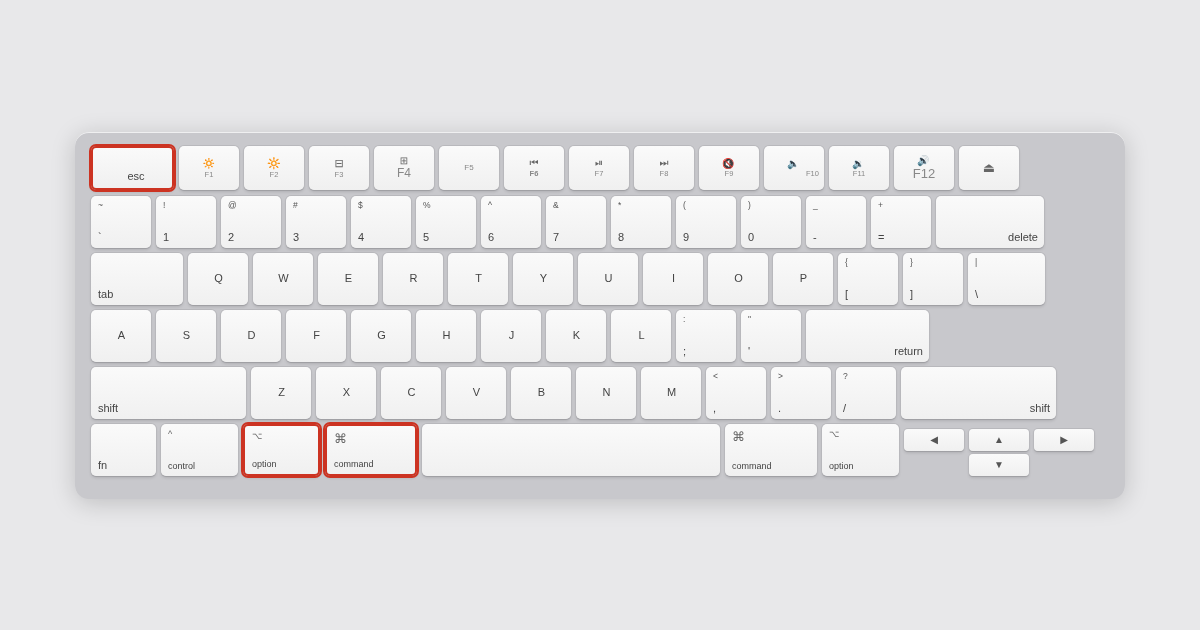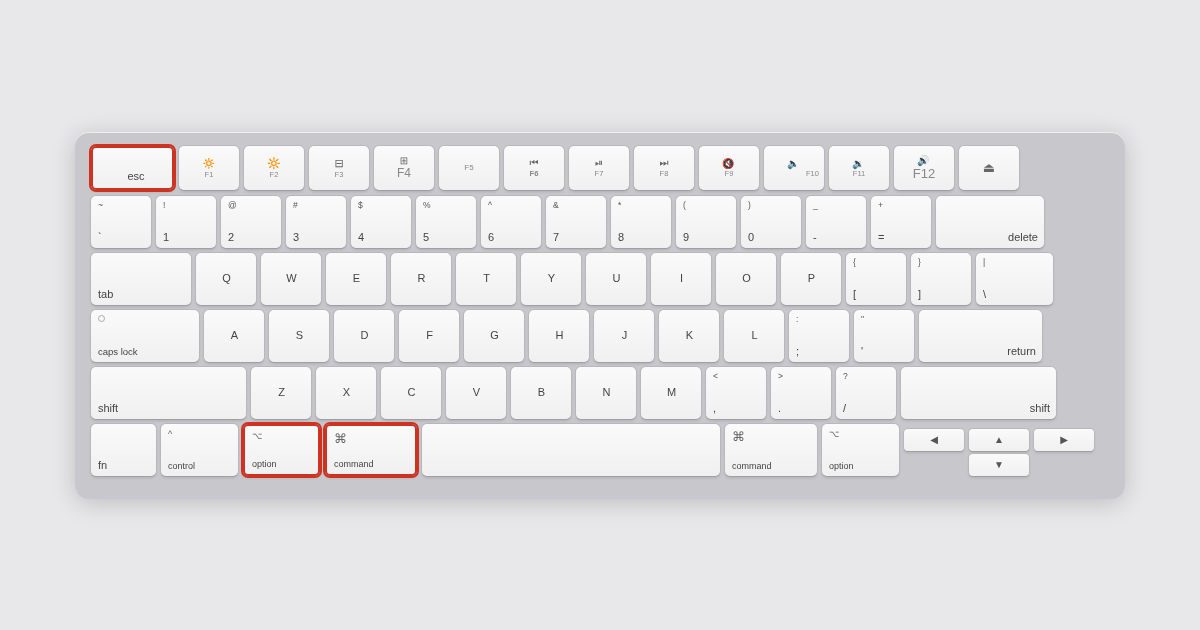--- a/index.html
+++ b/index.html
@@ -256,21 +256,21 @@
     <div class="key w1">
       <span class="top-label">+</span>
       <span class="main-label">=</span>
     </div>
     <div class="key" style="width:108px;height:52px;align-items:flex-end;">
       <span class="main-label">delete</span>
     </div>
   </div>
 
   <div class="key-row">
-    <div class="key" style="width:100px;height:52px;align-items:flex-start;justify-content:flex-end;">
+    <div class="key" style="width:92px;height:52px;align-items:flex-start;justify-content:flex-end;">
       <span class="main-label">tab</span>
     </div>
     <div class="key w1" style="align-items:center;justify-content:center;">
       <span class="main-label">Q</span>
     </div>
     <div class="key w1" style="align-items:center;justify-content:center;">
       <span class="main-label">W</span>
     </div>
     <div class="key w1" style="align-items:center;justify-content:center;">
       <span class="main-label">E</span>
@@ -304,24 +304,20 @@
       <span class="top-label">}</span>
       <span class="main-label">]</span>
     </div>
     <div class="key" style="width:77px;height:52px;">
       <span class="top-label">|</span>
       <span class="main-label">\</span>
     </div>
   </div>
 
   <div class="key-row">
-    <div class="key" style="width:108px;height:52px;justify-content:space-between;flex-direction:column;padding-top:5px;">
-      <span style="font-size:8px;color:#777;width:7px;height:7px;border-radius:50%;border:1px solid #aaa;display:inline-block;"></span>
-      <span class="main-label" style="font-size:9.5px;">caps lock</span>
-    </div>
     <div class="key w1" style="align-items:center;justify-content:center;">
       <span class="main-label">A</span>
     </div>
     <div class="key w1" style="align-items:center;justify-content:center;">
       <span class="main-label">S</span>
     </div>
     <div class="key w1" style="align-items:center;justify-content:center;">
       <span class="main-label">D</span>
     </div>
     <div class="key w1" style="align-items:center;justify-content:center;">

